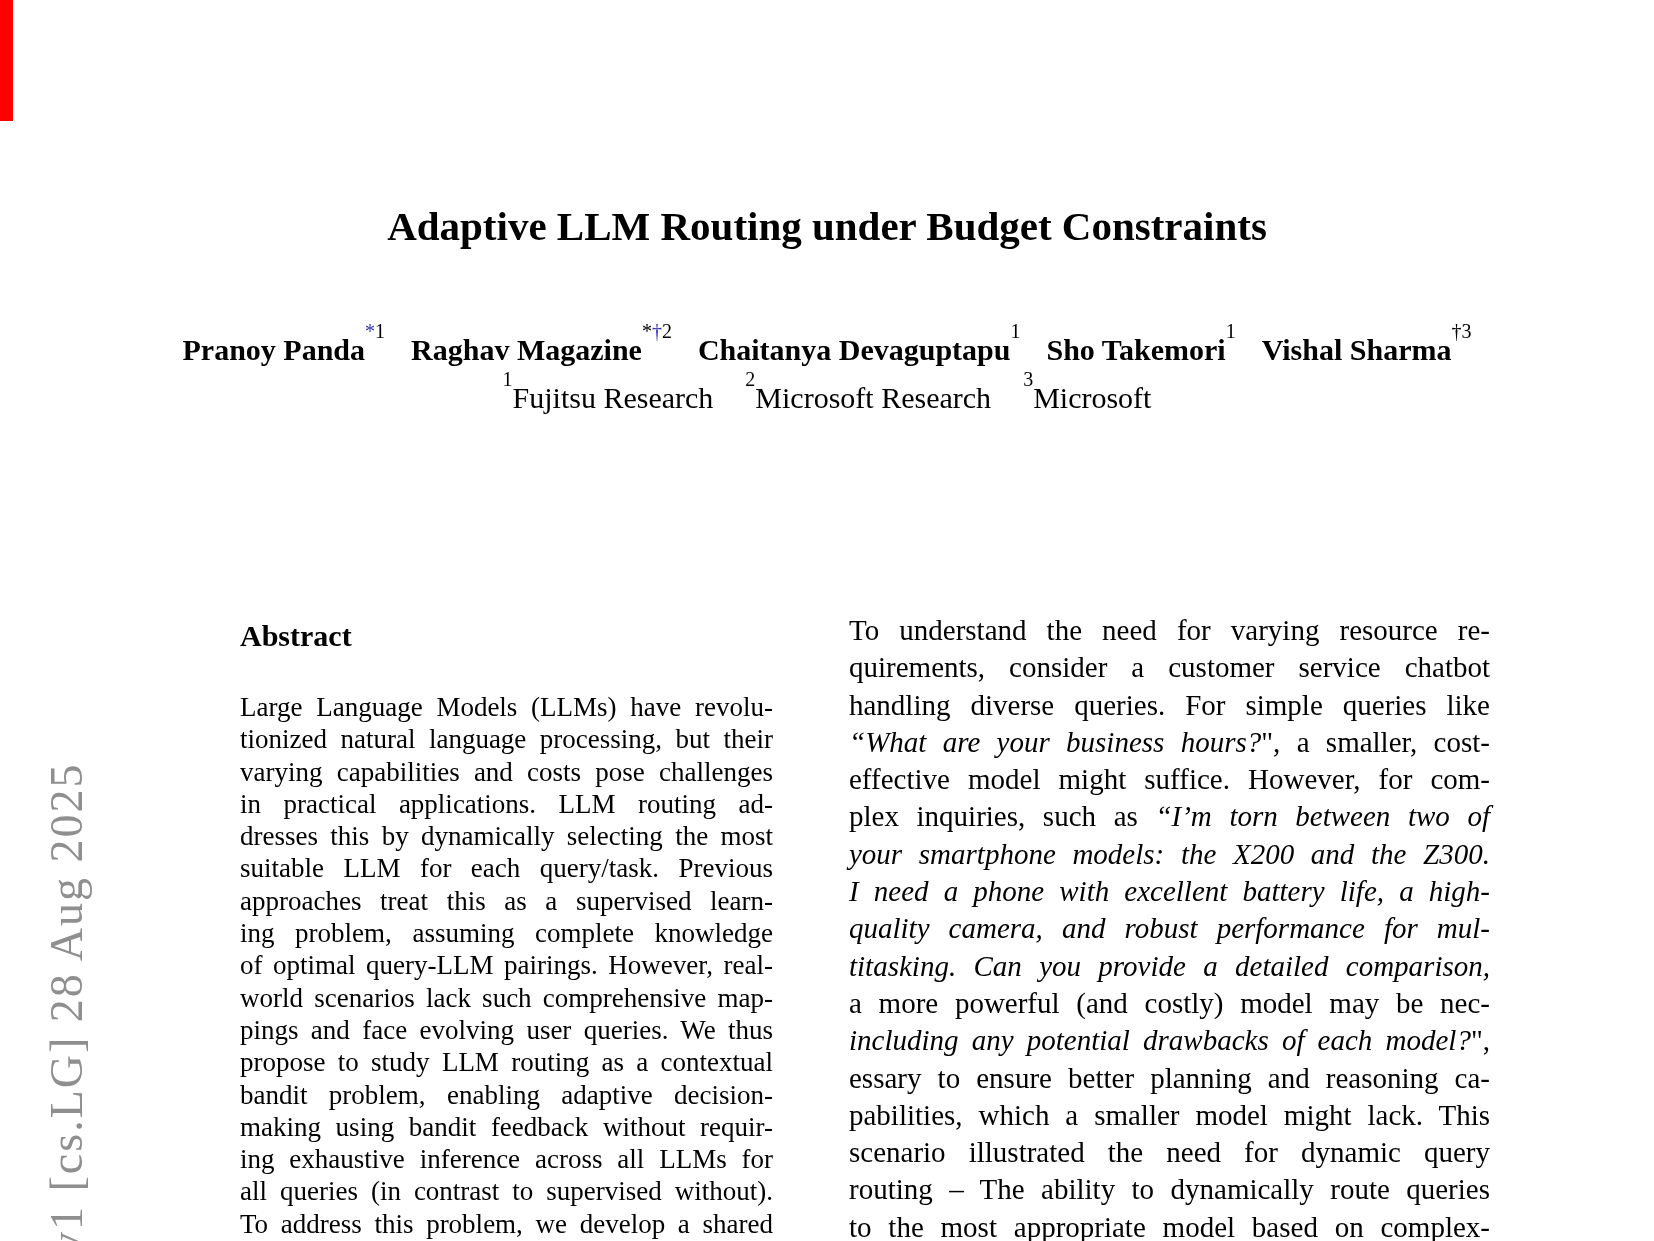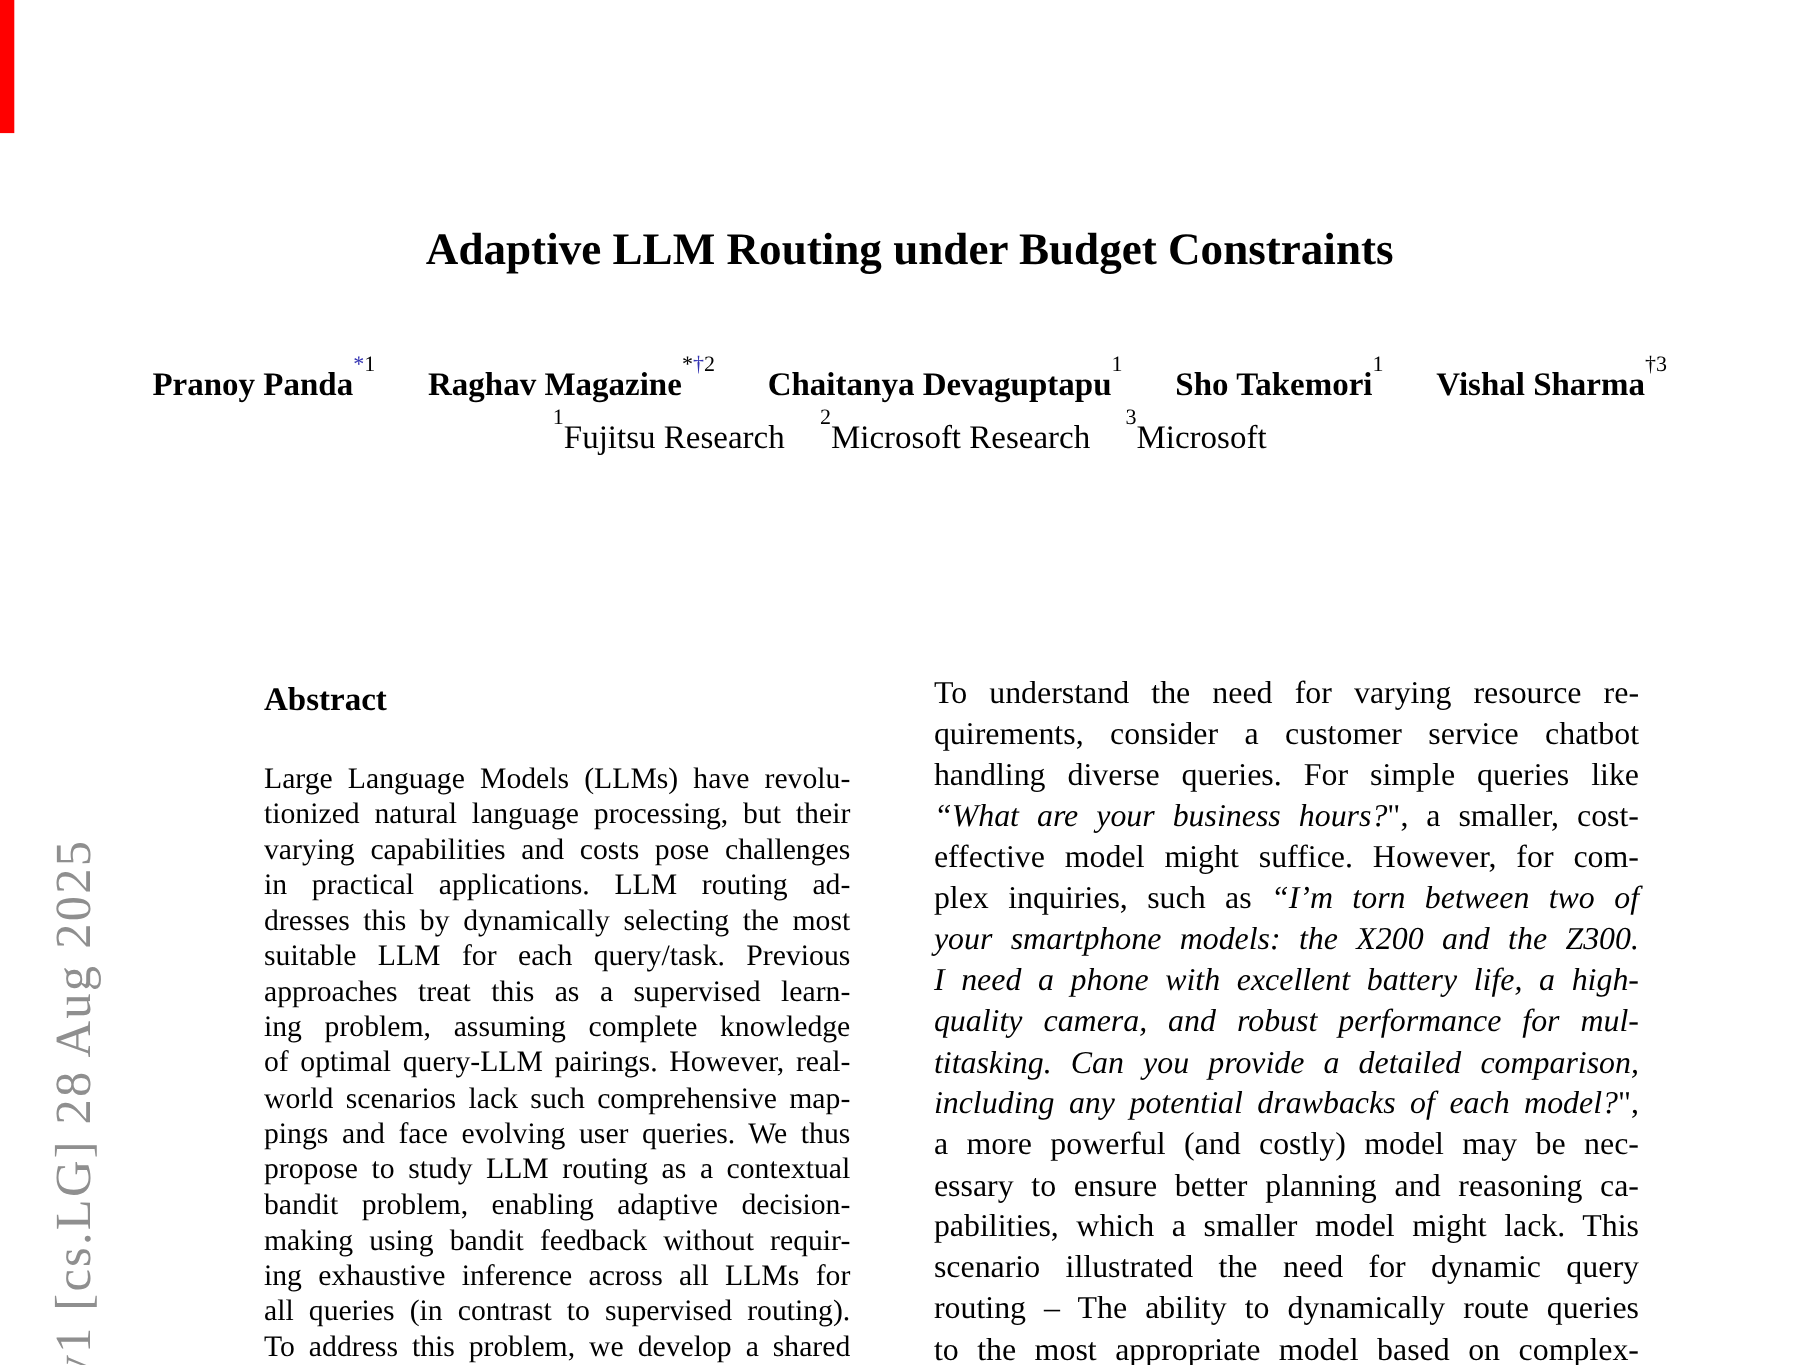--- a/index.html
+++ b/index.html
@@ -26,21 +26,21 @@
   }
   #title{
     position:absolute;left:0;top:201px;width:1654px;
     text-align:center;
     font-size:41px;font-weight:bold;
     line-height:50px;
   }
   #authors-row{
     position:absolute;left:0;top:331px;width:1654px;
     display:flex;justify-content:center;align-items:baseline;
-    gap:48px;
+    gap:26px;
     font-size:30px;line-height:38px;
     white-space:nowrap;
   }
   .author-name{font-weight:bold;}
   sup.mark{
     font-size:20px;
     position:relative;top:-0.55em;
     line-height:0;
     font-weight:normal;
   }
@@ -107,37 +107,37 @@
       <div class="jline">suitable LLM for each query/task.  Previous</div>
       <div class="jline">approaches treat this as a supervised learn-</div>
       <div class="jline">ing problem, assuming complete knowledge</div>
       <div class="jline">of optimal query-LLM pairings. However, real-</div>
       <div class="jline">world scenarios lack such comprehensive map-</div>
       <div class="jline">pings and face evolving user queries. We thus</div>
       <div class="jline">propose to study LLM routing as a contextual</div>
       <div class="jline">bandit problem, enabling adaptive decision-</div>
       <div class="jline">making using bandit feedback without requir-</div>
       <div class="jline">ing exhaustive inference across all LLMs for</div>
-      <div class="jline">all queries (in contrast to supervised routing).</div>
+      <div class="jline">all queries (in contrast to supervised without).</div>
       <div class="jline">To address this problem, we develop a shared</div>
     </div>
 
   <div id="intro-column">
       <div class="jline"><span>To understand the need for varying resource re-</span></div>
       <div class="jline"><span>quirements, consider a customer service chatbot</span></div>
       <div class="jline"><span>handling diverse queries. For simple queries like</span></div>
       <div class="jline"><span class="seg-italic">“What are your business hours?</span><span>", a smaller, cost-</span></div>
       <div class="jline"><span>effective model might suffice. However, for com-</span></div>
       <div class="jline"><span>plex inquiries, such as </span><span class="seg-italic">“I’m torn between two of</span></div>
       <div class="jline"><span class="seg-italic">your smartphone models: the X200 and the Z300.</span></div>
       <div class="jline"><span class="seg-italic">I need a phone with excellent battery life, a high-</span></div>
       <div class="jline"><span class="seg-italic">quality camera, and robust performance for mul-</span></div>
       <div class="jline"><span class="seg-italic">titasking. Can you provide a detailed comparison,</span></div>
+      <div class="jline"><span>a more powerful (and costly) model may be nec-</span></div>
       <div class="jline"><span class="seg-italic">including any potential drawbacks of each model?</span><span>",</span></div>
-      <div class="jline"><span>a more powerful (and costly) model may be nec-</span></div>
       <div class="jline"><span>essary to ensure better planning and reasoning ca-</span></div>
       <div class="jline"><span>pabilities, which a smaller model might lack. This</span></div>
       <div class="jline"><span>scenario illustrated the need for dynamic query</span></div>
       <div class="jline"><span>routing – The ability to dynamically route queries</span></div>
       <div class="jline"><span>to the most appropriate model based on complex-</span></div>
     </div>
 
 </div>
 
 </body></html>

